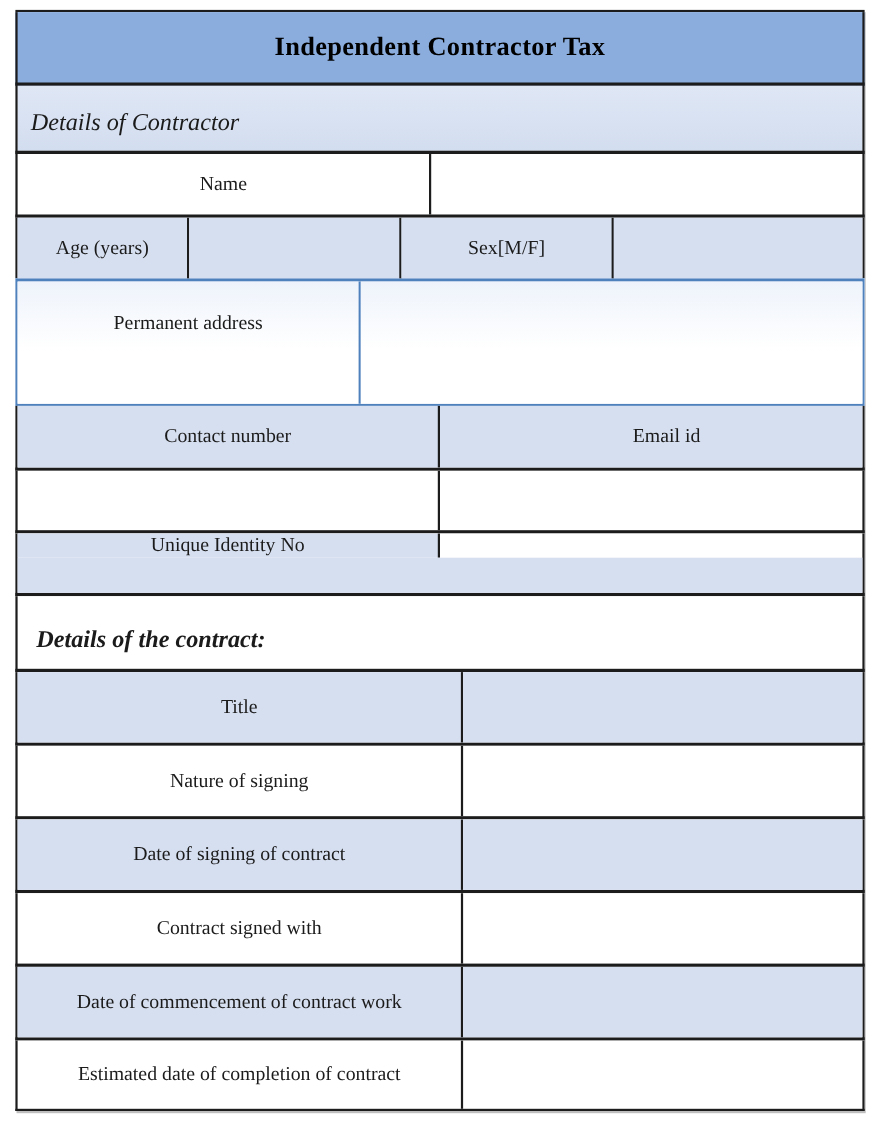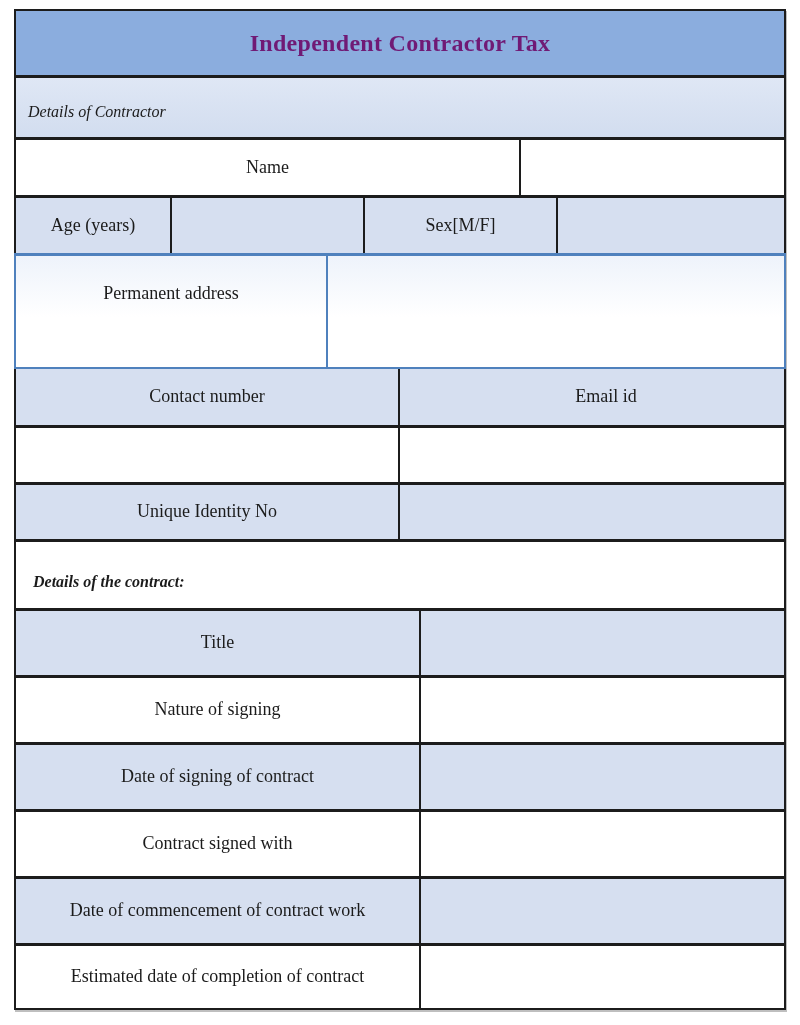--- a/index.html
+++ b/index.html
@@ -45,44 +45,44 @@
   .r-sec1          { height: 62px; background: linear-gradient(180deg, #dfe7f5, #d2ddef); }
   .r-name          { height: 58px; }
   .r-age           { height: 55px; border-bottom: none; }
   .r-address       {
     height: 116px;
     border: 2px solid var(--bdblue, #4f81bd);
     border-top-width: 3px;
   }
   .r-contact       { height: 59px; border-top: none; }
   .r-empty         { height: 57px; }
-  .r-unique        { height: 57px; }
+  .r-unique        { height: 57px; flex-direction: column; }
   .r-sec2          { height: 69px; }
   .r-contract      { height: 67px; }
   .r-contract-last { height: 64px; }
 
   .title-cell {
     flex: 1;
     font-size: 24px;
     font-weight: bold;
     letter-spacing: 0.3px;
-    color: #701a75;
+    color: #000000;
   }
   .heading-cell {
     flex: 1;
     justify-content: flex-start;
     font-style: italic;
-    font-size: 16px;
+    font-size: 22px;
     padding-left: 12px;
     padding-top: 8px;
   }
   .heading-cell.bold { font-weight: bold; padding-left: 17px; padding-top: 13px; }
 
   
-  .w-name-label   { width: 505px; }
+  .w-name-label   { width: 376px; }
   .w-age          { width: 156px; }
   .w-age2         { width: 193px; font-family: Liberation Serif, serif; }
   .w-addr-label   { width: 312px; border-right: 2px solid var(--bdblue, #4f81bd); }
   .w-half-label   { width: 384px; }
   .w-contract     { width: 405px; }
   .grow { flex: 1; padding-left: 28px; }
 
   .addr-label-cell {
     align-items: flex-start;
     padding-top: 27px;

